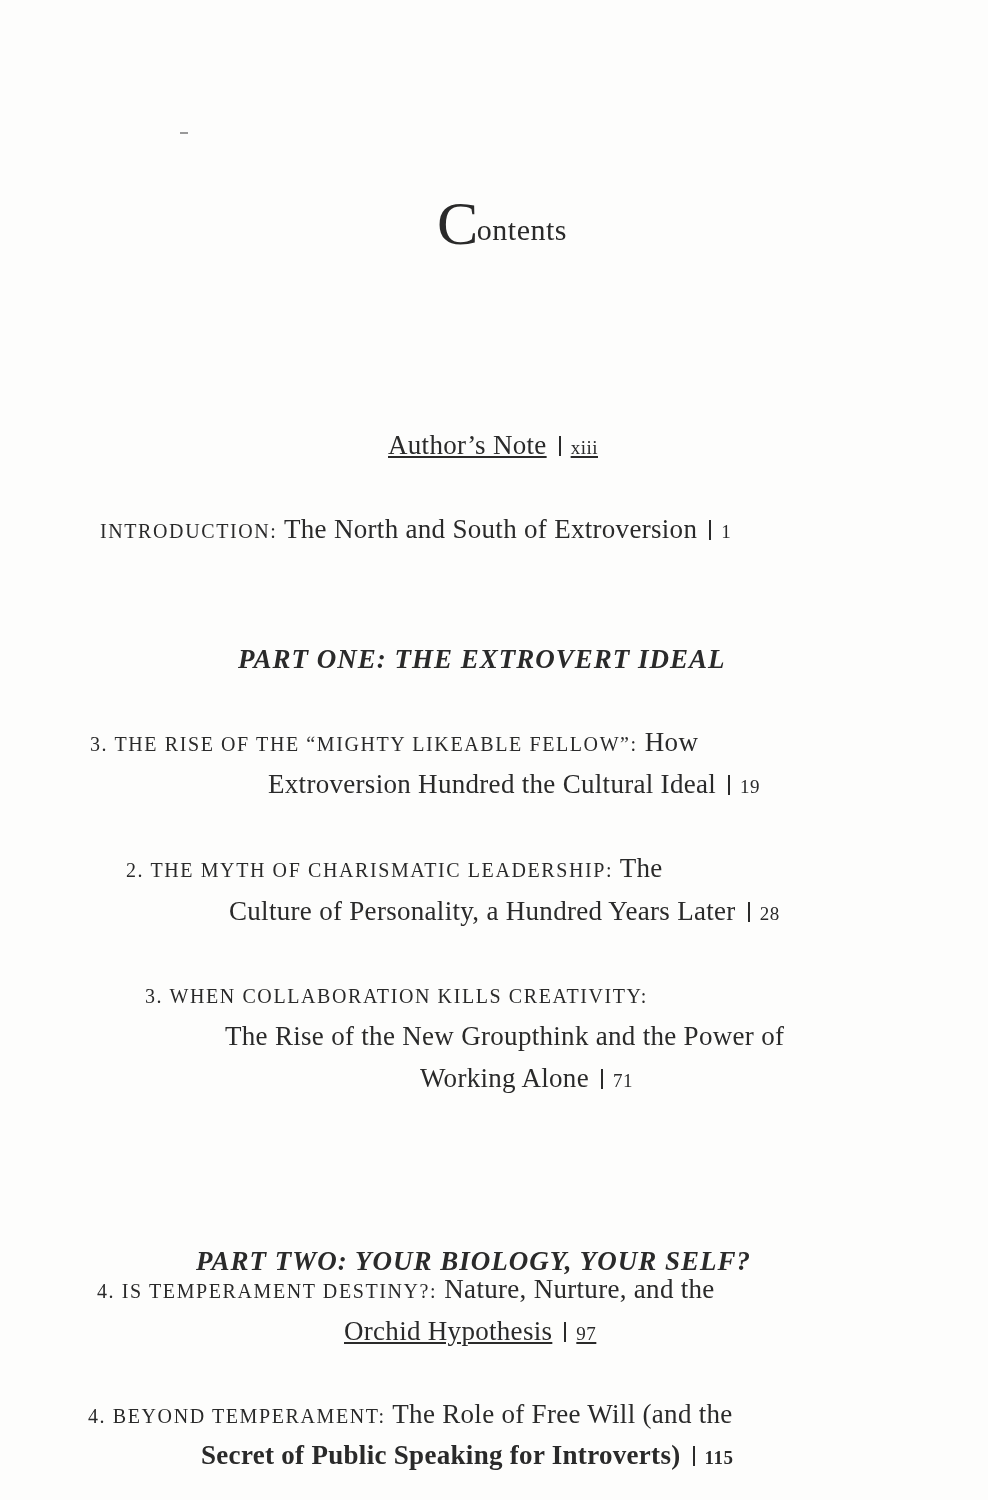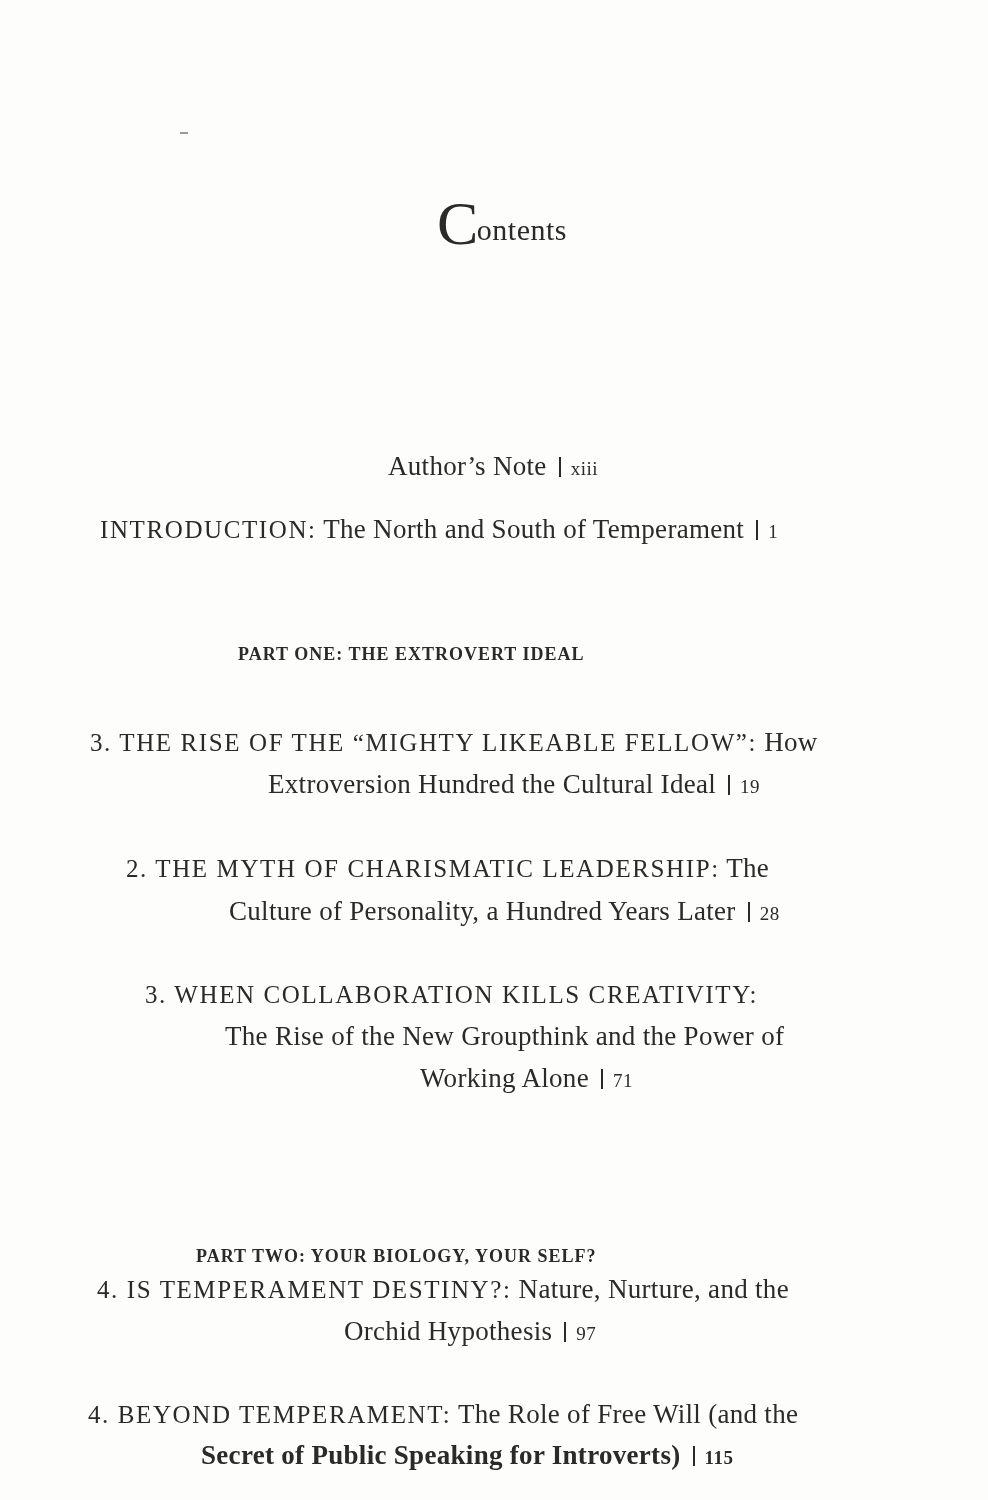--- a/index.html
+++ b/index.html
@@ -4,44 +4,44 @@
 <style>
   html, body { margin:0; padding:0; }
   body {
     width:988px; height:1500px; background:#fdfdfc; position:relative; overflow:hidden;
     font-family:"Liberation Serif","DejaVu Serif",serif; color:#2a2a2a;
   }
   .abs { position:absolute; white-space:nowrap; }
   .title { left:0; width:1004px; top:188px; text-align:center; font-size:30px; letter-spacing:0.5px; }
   .title .big { font-size:62px; vertical-align:-4px; margin-right:-2px; }
   .line { font-size:27px; letter-spacing:0.3px; }
-  .caps { letter-spacing:1.6px; font-size:25px; }
-  .part { font-weight:bold; font-size:18px; letter-spacing:1px; }
+  .caps { letter-spacing:1.6px; font-size:20px; }
+  .part { font-weight:bold; font-size:27px; letter-spacing:1px;font-style:italic; }
   .bar { display:inline-block; width:2px; height:20px; background:#2a2a2a; margin:0 10px 0 12px; vertical-align:-2px; }
   .pg { font-size:19px; letter-spacing:0.5px; }
   .speck { position:absolute; background:#999; }
 </style>
 </head>
 <body>
 
 <div>
 
   <div class="speck" style="left:180px;top:132px;width:8px;height:2px;"></div>
 
   <div class="abs title">
     <span class="big">C</span><span>ontents</span>
   </div>
 
-  <div class="abs line" style="left:388px;top:451px;">
+  <div class="abs line" style="left:388px;top:430px;text-decoration:underline;">
     <span>Author’s Note</span><span class="bar"></span><span class="pg">xiii</span>
   </div>
 
   <div class="abs line" style="left:100px;top:514px;">
     <span class="caps">INTRODUCTION:</span>
-    <span>The North and South of Temperament</span><span class="bar"></span><span class="pg">1</span>
+    <span>The North and South of Extroversion</span><span class="bar"></span><span class="pg">1</span>
   </div>
 
   <div class="abs part" style="left:238px;top:644px;">PART ONE: THE EXTROVERT IDEAL</div>
 
   <div>
     <div class="abs line" style="left:90px;top:727px;">
       <span class="caps">3. THE RISE OF THE “MIGHTY LIKEABLE FELLOW”:</span>
       <span>How</span>
     </div>
     <div class="abs line" style="left:268px;top:769px;">
@@ -71,21 +71,21 @@
     </div>
   </div>
 
   <div class="abs part" style="left:196px;top:1246px;">PART TWO: YOUR BIOLOGY, YOUR SELF?</div>
 
   <div>
     <div class="abs line" style="left:97px;top:1274px;">
       <span class="caps">4. IS TEMPERAMENT DESTINY?:</span>
       <span>Nature, Nurture, and the</span>
     </div>
-    <div class="abs line" style="left:344px;top:1316px;">
+    <div class="abs line" style="left:344px;top:1316px;text-decoration:underline;">
       <span>Orchid Hypothesis</span><span class="bar"></span><span class="pg">97</span>
     </div>
   </div>
 
   <div>
     <div class="abs line" style="left:88px;top:1399px;">
       <span class="caps">4. BEYOND TEMPERAMENT:</span>
       <span>The Role of Free Will (and the</span>
     </div>
     <div class="abs line" style="left:201px;top:1440px;font-weight:bold;">

